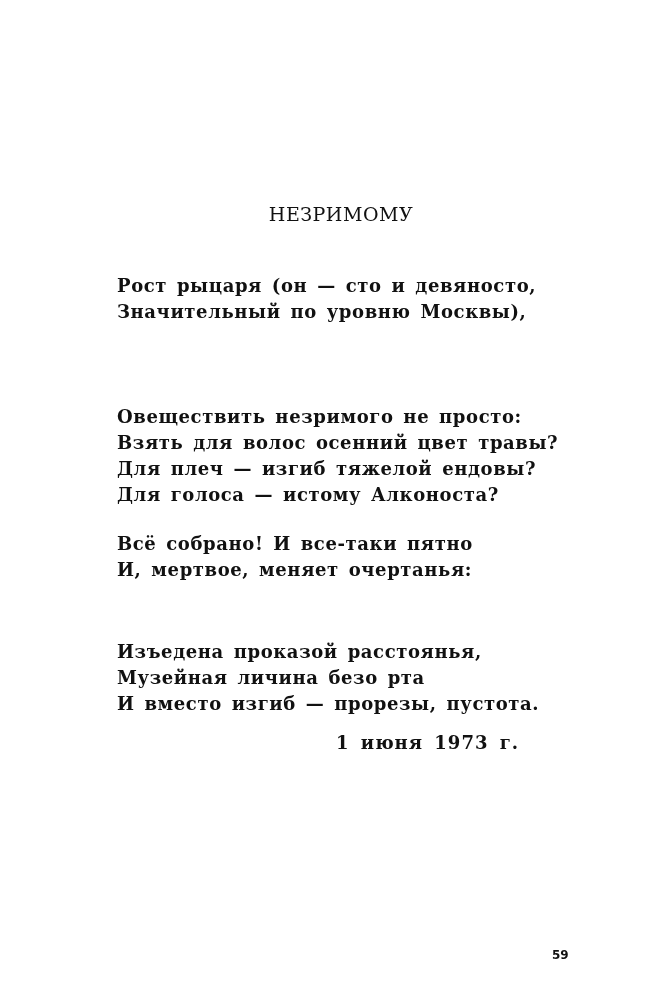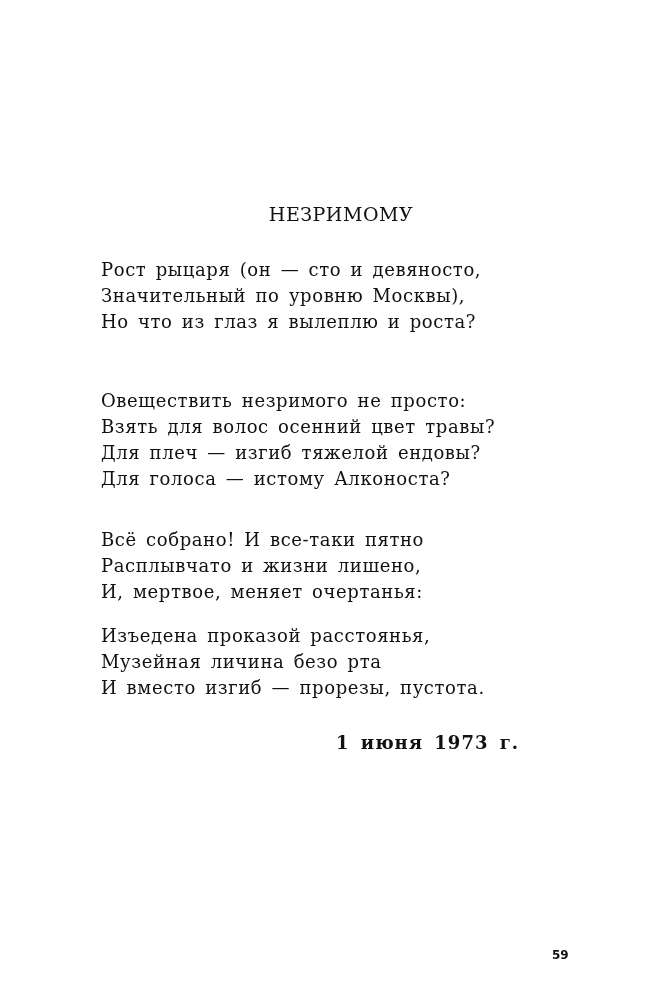--- a/index.html
+++ b/index.html
@@ -27,21 +27,22 @@
       top: 203px;
       text-align: center;
       font-size: 19px;
       letter-spacing: 0.5px;
       padding-left: 10px;
       box-sizing: border-box;
     }
     .stanza {
       position: absolute;
       left: 101px;
-      margin: 0;
+      margin: 16px;
+      font-weight: bold;
     }
     .line {
       display: block;
       font-size: 18px;
       line-height: 26px;
       white-space: nowrap;
       letter-spacing: 0.6px;
       word-spacing: 3px;
     }
     .date {
@@ -66,33 +67,31 @@
 </head>
 <body>
 
 <div class="page">
 
   <div class="title">НЕЗРИМОМУ</div>
 
   <div class="stanza" style="top:257px;">
     <span class="line">Рост рыцаря (он — сто и девяносто,</span>
     <span class="line">Значительный по уровню Москвы),</span>
-    <span class="line">Но что из глаз я вылеплю и роста?</span>
   </div>
 
   <div class="stanza" style="top:388px;">
     <span class="line">Овеществить незримого не просто:</span>
     <span class="line">Взять для волос осенний цвет травы?</span>
     <span class="line">Для плеч — изгиб тяжелой ендовы?</span>
     <span class="line">Для голоса — истому Алконоста?</span>
   </div>
 
-  <div class="stanza" style="top:527px;">
+  <div class="stanza" style="top:515px;">
     <span class="line">Всё собрано! И все-таки пятно</span>
-    <span class="line">Расплывчато и жизни лишено,</span>
     <span class="line">И, мертвое, меняет очертанья:</span>
   </div>
 
   <div class="stanza" style="top:623px;">
     <span class="line">Изъедена проказой расстоянья,</span>
     <span class="line">Музейная личина безо рта</span>
     <span class="line">И вместо изгиб — прорезы, пустота.</span>
   </div>
 
   <div class="date">1 июня 1973 г.</div>

